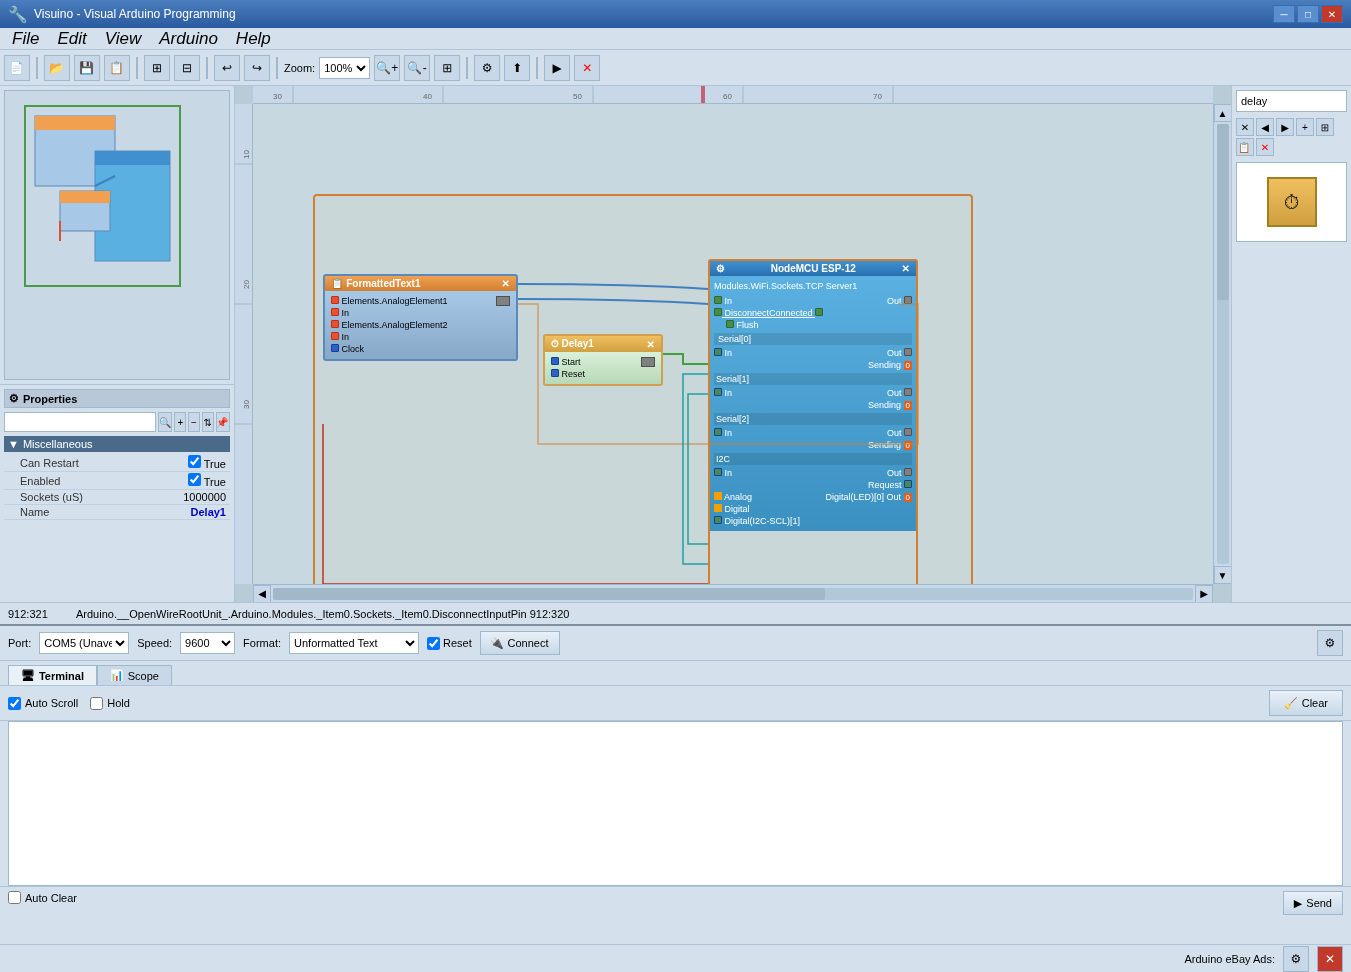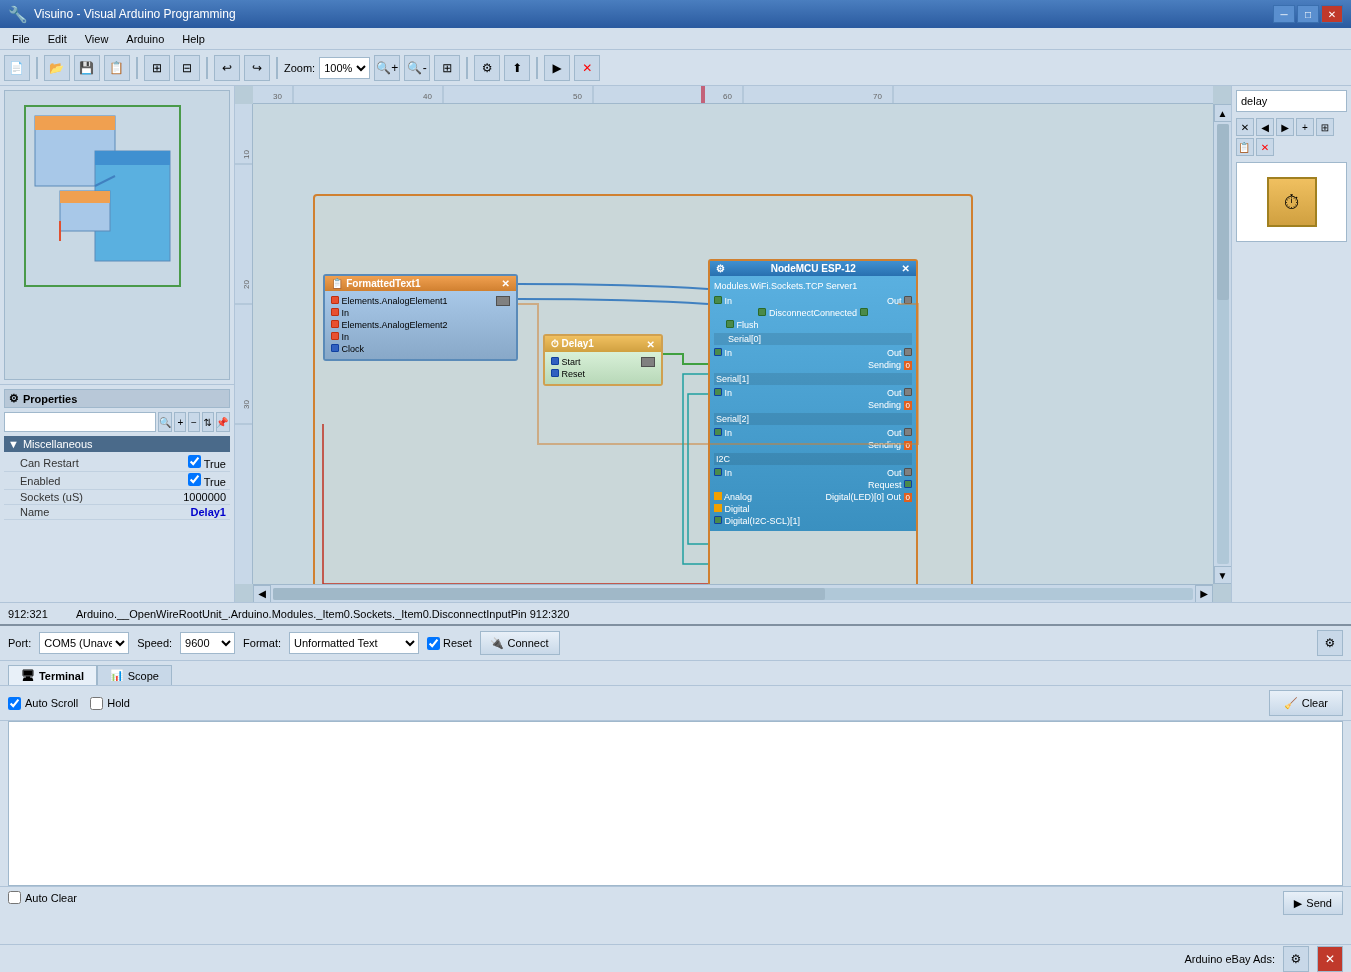--- a/index.html
+++ b/index.html
@@ -9,21 +9,21 @@
     #titlebar { height: 28px; background: linear-gradient(to bottom, #4a7ebf, #2a5a9f); display: flex; align-items: center; justify-content: space-between; padding: 0 8px; color: white; font-size: 12px; }
     #titlebar-left { display: flex; align-items: center; gap: 6px; }
     #titlebar-controls { display: flex; gap: 2px; }
     .title-btn { width: 22px; height: 18px; background: #5a8fcf; border: 1px solid #3a6faf; color: white; font-size: 10px; cursor: pointer; display: flex; align-items: center; justify-content: center; }
     .title-btn.close { background: #c0392b; }
     .title-btn.maximize { background: #5a8fcf; }
     .title-btn.minimize { background: #5a8fcf; }
 
     
     #menubar { height: 22px; background: #d4e0ec; border-bottom: 1px solid #b0c4d8; display: flex; align-items: center; padding: 0 4px; gap: 2px; }
-    .menu-item { padding: 2px 8px; font-size: 11px; cursor: pointer; color: #000; }
+    .menu-item { padding: 2px 8px; font-size: 17px; cursor: pointer; color: #000; font-style: italic; }
 
     
     #toolbar { height: 36px; background: #d4e0ec; border-bottom: 1px solid #b0c4d8; display: flex; align-items: center; padding: 0 4px; gap: 4px; }
     .toolbar-btn { width: 26px; height: 26px; background: #c8d8e8; border: 1px solid #a0b8cc; cursor: pointer; display: flex; align-items: center; justify-content: center; font-size: 12px; }
     .toolbar-sep { width: 2px; height: 22px; background: #a0b8cc; margin: 0 2px; }
     .zoom-label { font-size: 11px; }
     .zoom-select { height: 22px; font-size: 11px; background: white; border: 1px solid #a0b8cc; }
 
     
     #main-area { display: flex; flex-direction: column; height: calc(972px - 28px - 22px - 36px); }
@@ -305,29 +305,29 @@
             <span>NodeMCU ESP-12</span>
             <span style="cursor:pointer;">✕</span>
           </div>
           <div class="big-node-body">
             <div style="font-size:9px;color:#fff;padding:1px 0 4px;">Modules.WiFi.Sockets.TCP Server1</div>
 
             <div style="display:flex;justify-content:space-between;font-size:9px;padding:1px 0;color:#fff;">
               <span><span class="port-dot-blue" style="background:#4a8a4a;border-color:#2a6a2a;"></span> In</span>
               <span>Out <span class="port-dot-out"></span></span>
             </div>
-            <div style="display:flex;justify-content:center;font-size:9px;padding:1px 0;color:#fff;">
+            <div style="display:flex;justify-content:flex-start;font-size:9px;padding:1px 0;color:#fff;text-decoration:underline;">
               <span><span class="port-dot-blue" style="background:#4a8a4a;border-color:#2a6a2a;"></span> Disconnect</span>
               <span>Connected <span class="port-dot-blue" style="background:#4a8a4a;border-color:#2a6a2a;"></span></span>
             </div>
             <div style="font-size:9px;padding:1px 12px;color:#fff;">
               <span><span class="port-dot-blue" style="background:#4a8a4a;border-color:#2a6a2a;"></span> Flush</span>
             </div>
 
-            <div style="font-size:9px;color:#fff;background:rgba(0,0,0,0.1);padding:1px 14px;margin:2px 0;">Serial[0]</div>
+            <div style="font-size:9px;color:#fff;background:rgba(0,0,0,0.1);padding:1px 4px;margin:2px 0;">Serial[0]</div>
             <div style="display:flex;justify-content:space-between;font-size:9px;padding:1px 0;color:#fff;">
               <span><span class="port-dot-blue" style="background:#4a8a4a;"></span> In</span>
               <span>Out <span class="port-dot-out"></span></span>
             </div>
             <div style="display:flex;justify-content:flex-end;font-size:9px;padding:1px 0;color:#fff;">
               <span>Sending <span style="background:#e06020;color:white;padding:0 2px;font-size:8px;">0</span></span>
             </div>
 
             <div style="font-size:9px;color:#fff;background:rgba(0,0,0,0.1);padding:1px 2px;margin:2px 0;">Serial[1]</div>
             <div style="display:flex;justify-content:space-between;font-size:9px;padding:1px 0;color:#fff;">

